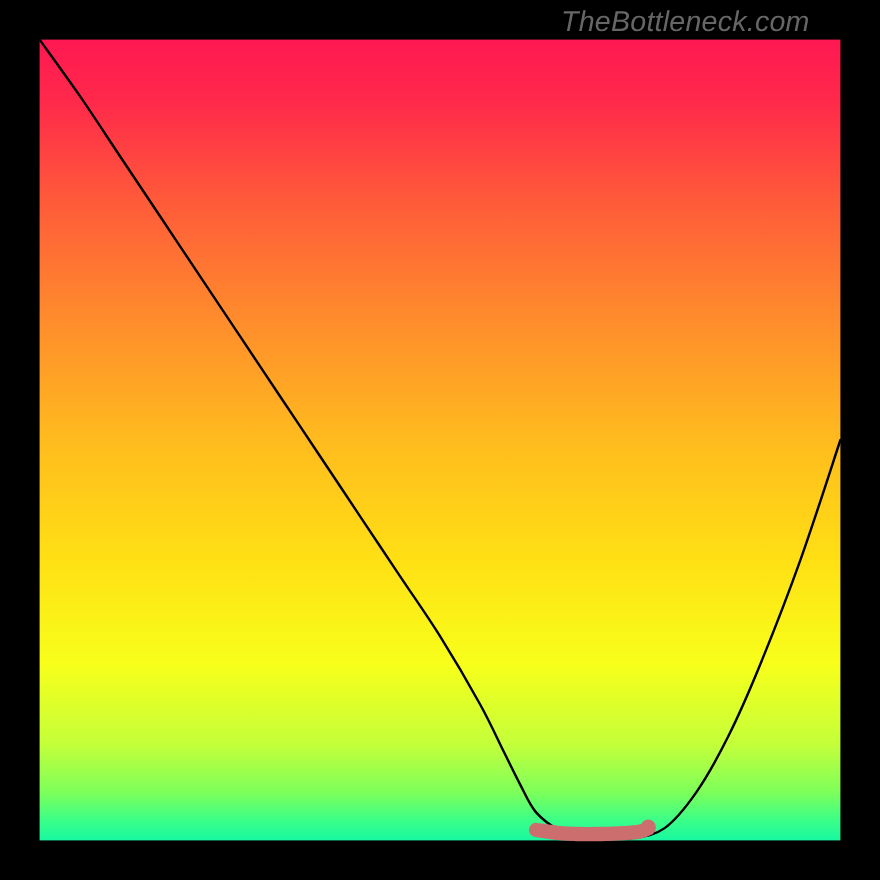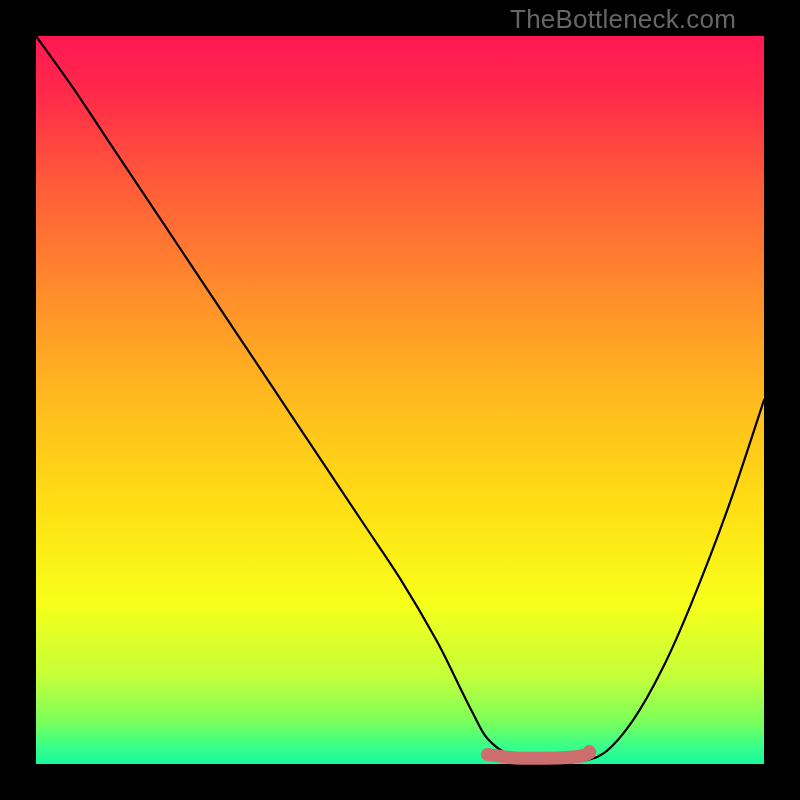--- a/index.html
+++ b/index.html
@@ -7,20 +7,21 @@
     padding: 0;
     width: 800px;
     height: 800px;
     background: #000;
     overflow: hidden;
   }
   .chart-wrap {
     position: relative;
     width: 744px;
     height: 800px;
+    font-style: italic;
   }
   .watermark {
     position: absolute;
     top: 4px;
     right: 8px;
     color: #666;
     font-family: Arial, sans-serif;
     font-size: 26px;
     font-weight: 500;
     z-index: 10;

